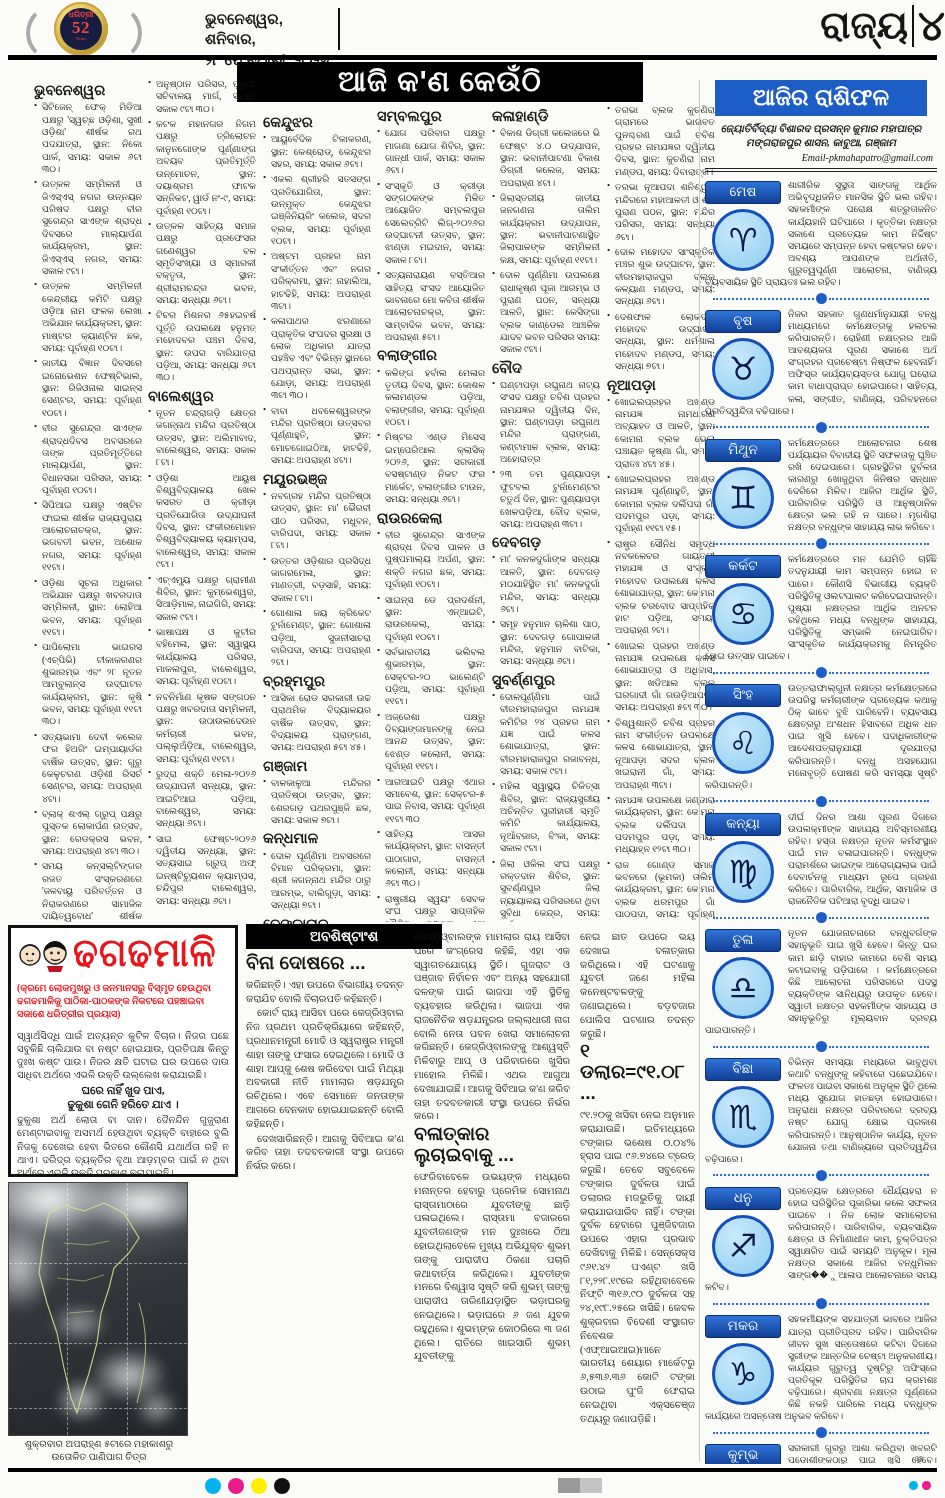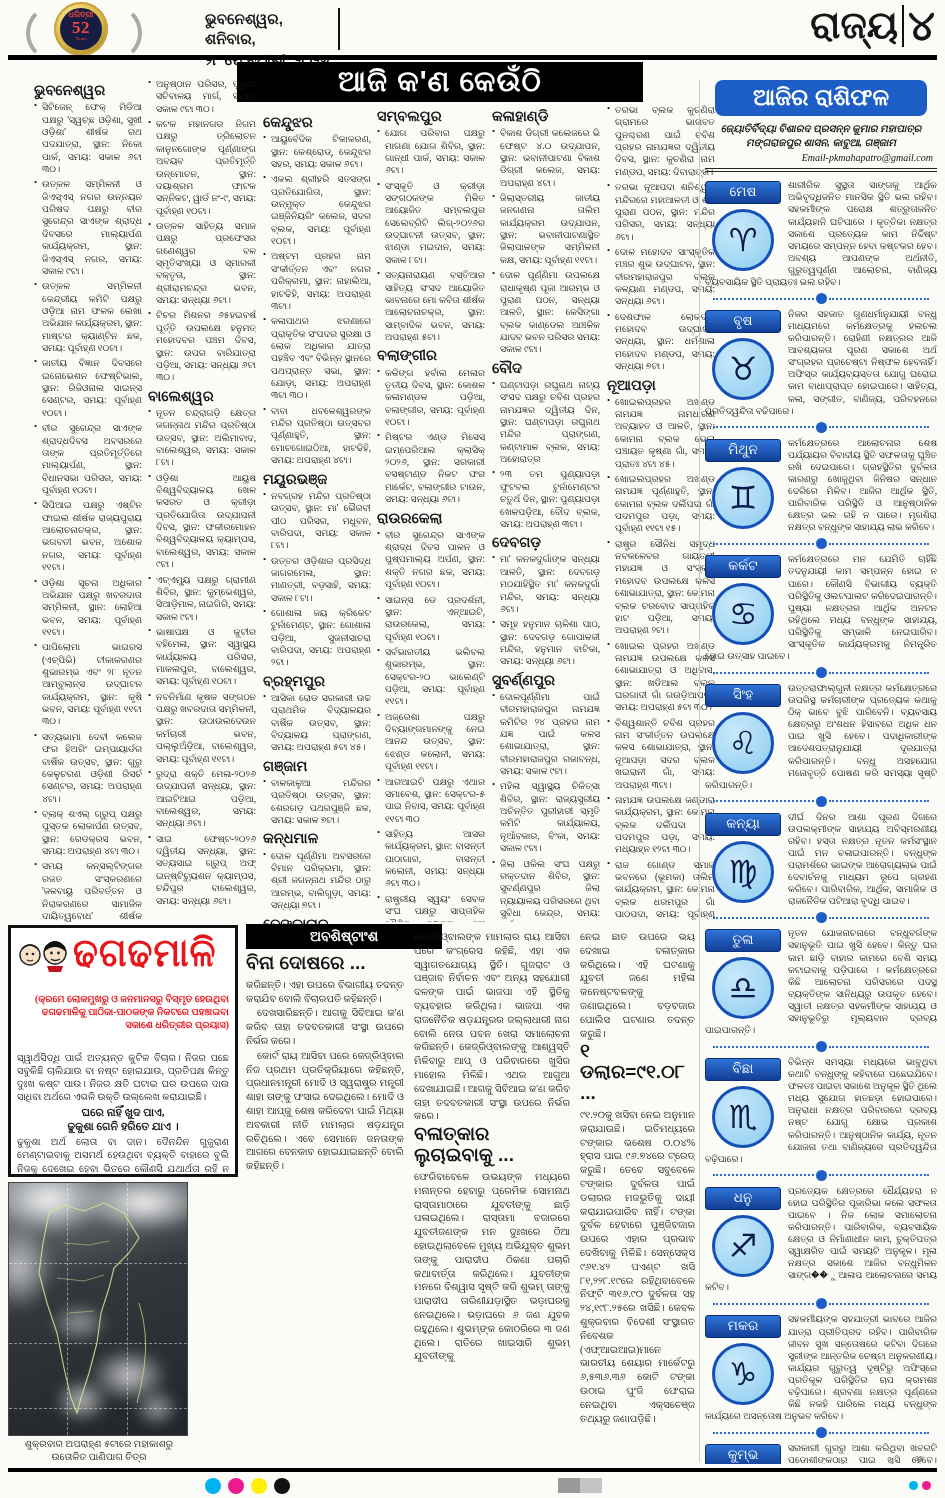--- a/index.html
+++ b/index.html
@@ -10,52 +10,52 @@
   .arc{position:absolute;top:3px;width:50px;height:50px;border:4px solid #a9a9a9;border-radius:50%;}
   .arc.l{left:0;border-right-color:transparent;border-top-color:transparent;border-bottom-color:transparent;}
   .arc.r{left:58px;border-left-color:transparent;border-top-color:transparent;border-bottom-color:transparent;}
   .gold{position:absolute;left:28px;top:1px;width:54px;height:54px;border-radius:50%;background:radial-gradient(circle at 35% 28%,#f9e890,#d9b44a 55%,#8e6d1d);display:flex;align-items:center;justify-content:center;box-shadow:0 0 0 2px #caa53d inset;}
   .navy{width:42px;height:42px;border-radius:50%;background:#171d40;color:#ef4444;text-align:center;line-height:1;padding-top:3px;box-sizing:border-box;}
   .navy .b1{font-size:8px;font-weight:bold;display:block;}
   .navy .b2{font-size:17px;font-weight:bold;display:block;letter-spacing:.5px;}
   .navy .b3{font-size:5px;display:block;}
   .dateline{position:absolute;left:205px;top:9px;width:128px;font-size:15px;font-weight:bold;line-height:1.35;font-family:"Liberation Sans",sans-serif;}
   .date-divider{position:absolute;left:338px;top:8px;width:2px;height:42px;background:#111;}
-  .pageflag{position:absolute;right:10px;top:2px;display:flex;align-items:center;gap:4px;font-family:"Liberation Sans",sans-serif;text-align:right;}
+  .pageflag{position:absolute;right:0;top:2px;display:flex;align-items:center;gap:4px;font-family:"Liberation Sans",sans-serif;text-align:right;}
   .pageflag .sec{font-size:38px;font-weight:bold;}
   .pageflag .bar{width:2px;height:42px;background:#111;}
   .pageflag .num{font-size:42px;font-weight:bold;}
   .toprule{position:absolute;left:8px;top:55px;width:929px;height:5px;background:#000;}
   
   .main-headline{position:absolute;left:237px;top:62px;width:406px;height:40px;background:#000;color:#fff;display:flex;align-items:center;justify-content:center;font-size:29px;font-weight:bold;font-family:"Liberation Sans",sans-serif;letter-spacing:1px;}
   
   .col{position:absolute;width:108px;overflow:hidden;font-size:9.3px;line-height:1.33;text-align:justify;margin-left:26px;}
   .city{font-size:14.5px;font-weight:bold;margin:5px 0 3px;font-family:"Liberation Sans",sans-serif;line-height:1.05;}
   .item{position:relative;padding-left:8px;margin-bottom:3px;}
   .item::before{content:"•";position:absolute;left:0;top:-1px;font-size:9px;}
   .vsep{position:absolute;left:699px;top:80px;width:1px;height:1382px;background:#c9c9c9;}
   
   .h-col{position:absolute;left:705px;top:80px;width:232px;height:1384px;overflow:hidden;}
-  .h-head{background:#1d5ec6;color:#fff;text-align:center;font-size:23px;font-weight:bold;font-family:"Liberation Sans",sans-serif;padding:4px 0 5px;width:212px;margin:0 auto;border-radius:8px;}
+  .h-head{background:#1d5ec6;color:#fff;text-align:center;font-size:23px;font-weight:bold;font-family:"Liberation Sans",sans-serif;padding:4px 0 5px;width:212px;margin:0 auto;}
   .h-attrib{text-align:center;font-size:10.3px;font-weight:bold;line-height:1.4;margin:6px 0 2px;font-style:italic;}
   .h-email{font-weight:normal;font-size:10px;text-align:right;display:block;padding-right:4px;}
   .h-rule{border-top:1.5px solid #222;border-bottom:1.5px solid #222;height:2.5px;margin:3px 0 7px;}
   .sign{margin:0 0 1px;}
   .sign-left{float:left;width:76px;margin:2px 7px 2px 0;text-align:center;}
   .sign-pill{background:linear-gradient(#2f74d8,#123f96);color:#fff;font-weight:normal;font-size:13.5px;font-family:"Liberation Sans",sans-serif;padding:2px 2px 3px;border-radius:3px;border:1px solid #0b2f73;}
   .sign-circle{width:56px;height:56px;border-radius:50%;background:radial-gradient(circle at 35% 30%,#c9e9fb,#8ecdf0);border:3px solid #1550b8;margin:5px auto 0;display:flex;align-items:center;justify-content:center;font-size:32px;color:#0a1a4a;font-family:"DejaVu Sans",sans-serif;}
   .sign-text{font-size:9.3px;line-height:1.3;text-align:justify;}
   .sep{clear:both;display:flex;align-items:center;margin:5px 8px 4px;}
   .sep .dashes{flex:1;border-top:2px dotted #2a6fd0;}
   .sep .dot{width:11px;height:11px;border-radius:50%;background:#1d5ec6;margin:0 2px;}
   
   .cartoon{position:absolute;left:8px;top:925px;width:230px;height:252px;border:3px solid #111;padding:4px 6px;box-sizing:border-box;overflow:hidden;background:#fff;}
   .cart-top{display:flex;align-items:center;gap:4px;}
   .cart-title{color:#e8151b;font-size:36px;font-weight:bold;font-family:"Liberation Sans",sans-serif;letter-spacing:1px;transform:scaleY(1.1);}
-  .cart-sub{color:#e8151b;font-size:9.6px;font-weight:bold;text-align:right;line-height:1.35;margin:19px 0;}
+  .cart-sub{color:#e8151b;font-size:9.6px;font-weight:bold;text-align:left;line-height:1.35;margin:8px 0;}
   .cart-verse{text-align:center;font-weight:bold;font-size:11px;line-height:1.3;margin:2px 0;}
   .cart-para{font-size:9.8px;text-align:justify;line-height:1.33;margin:2px 0;}
   
   .sat{position:absolute;left:8px;top:1182px;width:178px;height:252px;background:linear-gradient(165deg,#7a8086,#34383d 40%,#212529);border:1px solid #444;overflow:hidden;}
   .sat .grid-v{position:absolute;top:0;bottom:0;width:0;border-left:1px dashed rgba(255,255,255,.45);}
   .sat .grid-h{position:absolute;left:0;right:0;height:0;border-top:1px dashed rgba(255,255,255,.45);}
   .cloud{position:absolute;border-radius:50%;filter:blur(6px);background:radial-gradient(closest-side,rgba(255,255,255,.95),rgba(255,255,255,0));}
   .sat svg{position:absolute;left:0;top:0;}
   .sat-caption{position:absolute;left:8px;top:1438px;width:182px;font-size:9.8px;line-height:1.3;text-align:center;}
   
@@ -386,22 +386,22 @@
     <path d="M55 60 L80 62 L100 58 M48 95 L75 98 L95 92 M60 130 L85 128" fill="none" stroke="#d4e48f" stroke-width=".7" opacity=".7"></path>
     <path d="M130 120 Q140 150 135 185 Q132 205 128 220" fill="none" stroke="#d4e48f" stroke-width=".9" opacity=".8"></path>
   </svg>
 </div>
 <div class="sat-caption">ଶୁକ୍ରବାର ଅପରାହ୍ଣ ୫ଟାରେ ମହାକାଶରୁ ଉତୋଳିତ ପାଣିପାଗ ଚିତ୍ର</div>
 
 <div class="remainder-bar">ଅବଶିଷ୍ଟାଂଶ</div>
 <div class="art-col" id="artA" style="left:246px;top:952px;width:158px;height:506px;">
     <div class="art-head">ବିନା ଦୋଷରେ ...</div>
     <p class="first">କରିଛନ୍ତି। ଏହା ଉପରେ ବିଭାଗୀୟ ତଦନ୍ତ କରାଯିବ ବୋଲି ବିଚାରପତି କହିଛନ୍ତି।</p>
+    <p>କୋର୍ଟ ରାୟ ଆସିବା ପରେ କେଜ୍ରିଓ୍ବାଲ ନିଜ ପ୍ରଥମ ପ୍ରତିକ୍ରିୟାରେ କହିଛନ୍ତି, ପ୍ରଧାନମନ୍ତ୍ରୀ ମୋଦି ଓ ସ୍ୱରାଷ୍ଟ୍ର ମନ୍ତ୍ରୀ ଶାହା ତାଙ୍କୁ ଫସାଇ ଦେଇଥିଲେ। ମୋଦି ଓ ଶାହା ଆପ୍‌କୁ ଶେଷ କରିଦେବା ପାଇଁ ମିଥ୍ୟା ଅବକାରୀ ନୀତି ମାମଲାର ଷଡ଼ଯନ୍ତ୍ର ରଚିଥିଲେ। ଏବେ ସେମାନେ ଜନତାଙ୍କ ଆଗରେ ବେନକାବ ହୋଇଯାଇଛନ୍ତି ବୋଲି କହିଛନ୍ତି।</p>
     <p>ଦେଖସାରିଛନ୍ତି। ଆଗକୁ ସିବିଆଇ କ'ଣ କରିବ ତାହା ତଦବତକାରୀ ସଂସ୍ଥା ଉପରେ ନିର୍ଭର କରେ।</p>
-    <p>କୋର୍ଟ ରାୟ ଆସିବା ପରେ କେଜ୍ରିଓ୍ବାଲ ନିଜ ପ୍ରଥମ ପ୍ରତିକ୍ରିୟାରେ କହିଛନ୍ତି, ପ୍ରଧାନମନ୍ତ୍ରୀ ମୋଦି ଓ ସ୍ୱରାଷ୍ଟ୍ର ମନ୍ତ୍ରୀ ଶାହା ତାଙ୍କୁ ଫସାଇ ଦେଇଥିଲେ। ମୋଦି ଓ ଶାହା ଆପ୍‌କୁ ଶେଷ କରିଦେବା ପାଇଁ ମିଥ୍ୟା ଅବକାରୀ ନୀତି ମାମଲାର ଷଡ଼ଯନ୍ତ୍ର ରଚିଥିଲେ। ଏବେ ସେମାନେ ଜନତାଙ୍କ ଆଗରେ ବେନକାବ ହୋଇଯାଇଛନ୍ତି ବୋଲି କହିଛନ୍ତି।</p>
   </div>
 <div class="art-col" id="artB" style="left:414px;top:930px;width:156px;height:528px;">
     <p class="first">କେଜ୍ରିଓ୍ବାଲଙ୍କ ମାମଲାର ରାୟ ଆସିବା ପରେ କଂଗ୍ରେସ କହିଛି, ଏହା ଏକ ସ୍ୱାଗତଯୋଗ୍ୟ ସ୍ଥିତି। ଗୁଜରାଟ ଓ ପଞ୍ଜାବ ନିର୍ବାଚନ ଏବଂ ଅନ୍ୟ ସହଯୋଗୀ ଦଳଙ୍କ ପାଇଁ ଭାଜପା ଏହି ସ୍ଥିତିକୁ ବ୍ୟବହାର କରିଥିଲା। ଭାଜପା ଏକ ରାଜନୈତିକ ଷଡ଼ଯନ୍ତ୍ରର ଜଲ୍ଲାଧାରୀ ନାଗ ବୋଲି ନେତା ପବନ ଖେରା ସମାଲୋଚନା କରିଛନ୍ତି। କେଜ୍ରିଓ୍ବାଲଙ୍କୁ ଆଶ୍ୱସ୍ତି ମିଳିବାରୁ ଆପ୍ ଓ ପରିବାରରେ ଖୁସିର ମାହୋଲ ମିଳିଛି। ଏଥର ଆଗୁଆ ଦେଖାଯାଇଛି। ଆଗକୁ ସିବିଆଇ କ'ଣ କରିବ ତାହା ତଦବତକାରୀ ସଂସ୍ଥା ଉପରେ ନିର୍ଭର କରେ।</p>
     <div class="art-head">ବଳାତ୍କାର ଲୁଚାଇବାକୁ ...</div>
     <p class="first">ଫେରିବାବେଳେ ଉଭୟଙ୍କ ମଧ୍ୟରେ ମନାନ୍ତର ହେବାରୁ ପ୍ରେମିକ ସୋମନାଥ ରାସ୍ତାମାଠାରେ ଯୁବତୀଙ୍କୁ ଛାଡ଼ି ପଳାଇଥିଲେ। ରାସ୍ତାମା ବଜାରରେ ଯୁବତୀଜଣଙ୍କ ମନ ଦୁଃଖରେ ଠିଆ ହୋଇଥିଲାବେଳେ ମୁଖ୍ୟ ଅଭିଯୁକ୍ତ ଶୁଭମ୍ ତାଙ୍କୁ ପାରାଦୀପ ଠିକଣା ପଚାରି କଥାବାର୍ତ୍ତା କରିଥିଲେ। ଯୁବତୀଙ୍କ ମନରେ ବିଶ୍ୱାସ ସୃଷ୍ଟି କରି ଶୁଭମ୍ ତାଙ୍କୁ ପାରାଦୀପ ତାରିଣୀଯଡ଼ାସ୍ଥିତ ଭଡ଼ାଘରକୁ ନେଇଥିଲେ। ଭଡ଼ାଘରେ ୬ ଜଣ ଯୁବକ ରହୁଥିଲେ। ଶୁଭମ୍‌ଙ୍କ କୋଠରିରେ ୩ ଜଣ ଥିଲେ। ରାତିରେ ଖାଇସାରି ଶୁଭମ୍ ଯୁବତୀଙ୍କୁ</p>
   </div>
 <div class="art-col" id="artC" style="left:580px;top:930px;width:115px;height:528px;">
     <p class="first">ନେଇ ଛାତ ଉପରେ ଭୟ ଦେଖାଇ ବଳାତ୍କାର କରିଥିଲେ। ଏହି ଘଟଣାକୁ ଯୁବତୀ ଜଣେ ମହିଳା କନେଷ୍ଟବଳଙ୍କୁ ଜଣାଇଥିଲେ। ବଡ଼ବଜାର ପୋଲିସ ଘଟଣାର ତଦନ୍ତ କରୁଛି।</p>
     <div class="art-head">୧ ଡଲାର=୯୧.୦୮ ...</div>
     <p class="first">୯୧.୨୦କୁ ଖସିବା ନେଇ ଅନୁମାନ କରାଯାଉଛି। ଇତିମଧ୍ୟରେ ଟଙ୍କାର ଭଶେଷ ୦.୦୪% ହ୍ରାସ ପାଇ ୯୬.୭୪ରେ ଟ୍ରେଡ୍ କରୁଛି। ତେବେ ସବୁବେଳେ ଟଙ୍କାର ଦୁର୍ବଳତା ପାଇଁ ଡଲାରର ମଜଭୁତିକୁ ଦାୟୀ କରାଯାଇପାରିବ ନାହିଁ। ଟଙ୍କା ଦୁର୍ବଳ ହେବାରେ ପୁଞ୍ଜିବଜାର ଉପରେ ଏହାର ପ୍ରଭାବ ଦେଖିବାକୁ ମିଳିଛି। ସେନ୍‌ସେକ୍ସ ୯୬୧.୪୨ ପଏଣ୍ଟ ଖସି ୮୧,୨୨୮.୧୯ରେ ରହିଥିବାବେଳେ ନିଫ୍ଟି ୩୧୬.୯୦ ଦୁର୍ବଳତା ସହ ୨୪,୧୯୮.୨୫ରେ ଖସିଛି। କେବଳ ଶୁକ୍ରବାର ବିଦେଶୀ ସଂସ୍ଥାଗତ ନିବେଶକ (ଏଫ୍‌ଆଇଆଇ)ମାନେ ଭାରତୀୟ ଶେୟାର ମାର୍କେଟରୁ ୬,୫୩୬.୩୬ କୋଟି ଟଙ୍କା ଉଠାଇ ପୁଂଜି ଫେରାଇ ନେଇଥିବା ଏକ୍ସଚେଞ୍ଜ ତଥ୍ୟରୁ ଜଣାପଡ଼ିଛି।</p>

